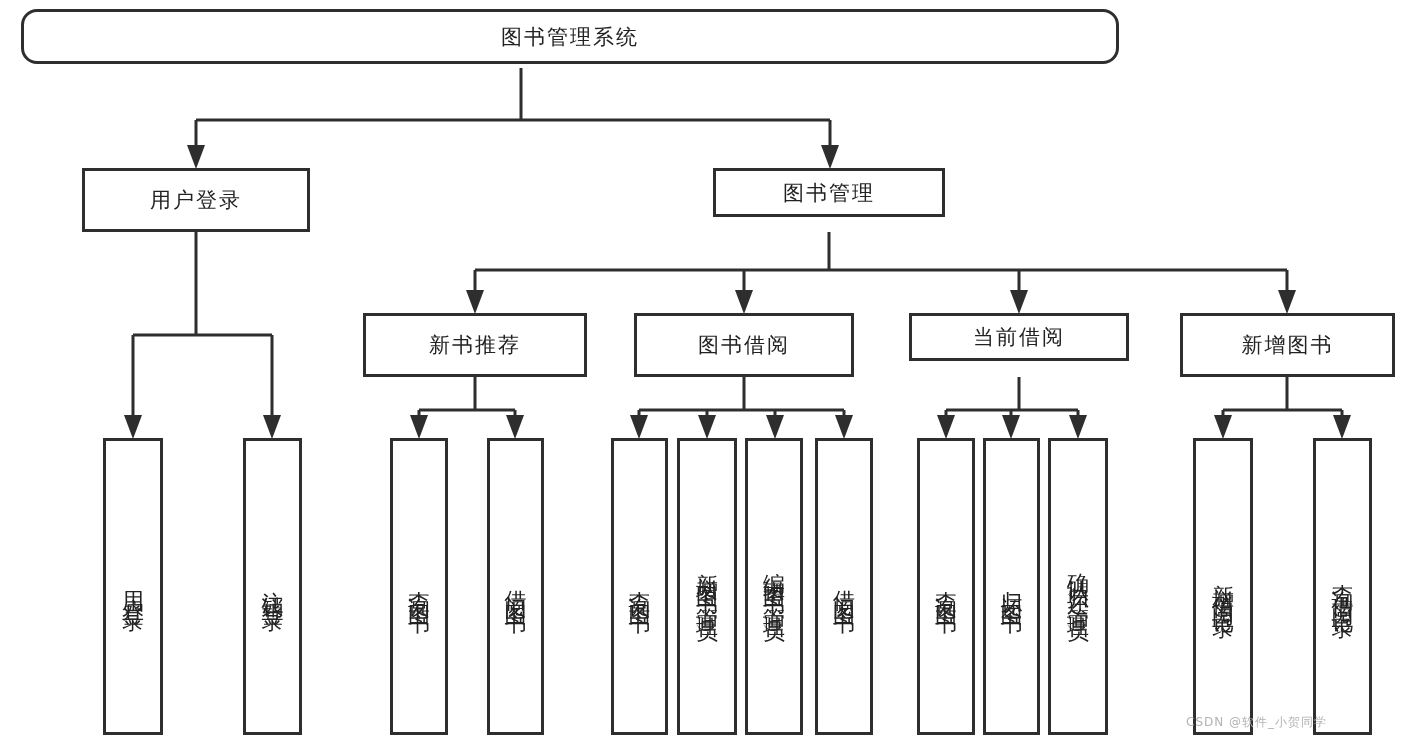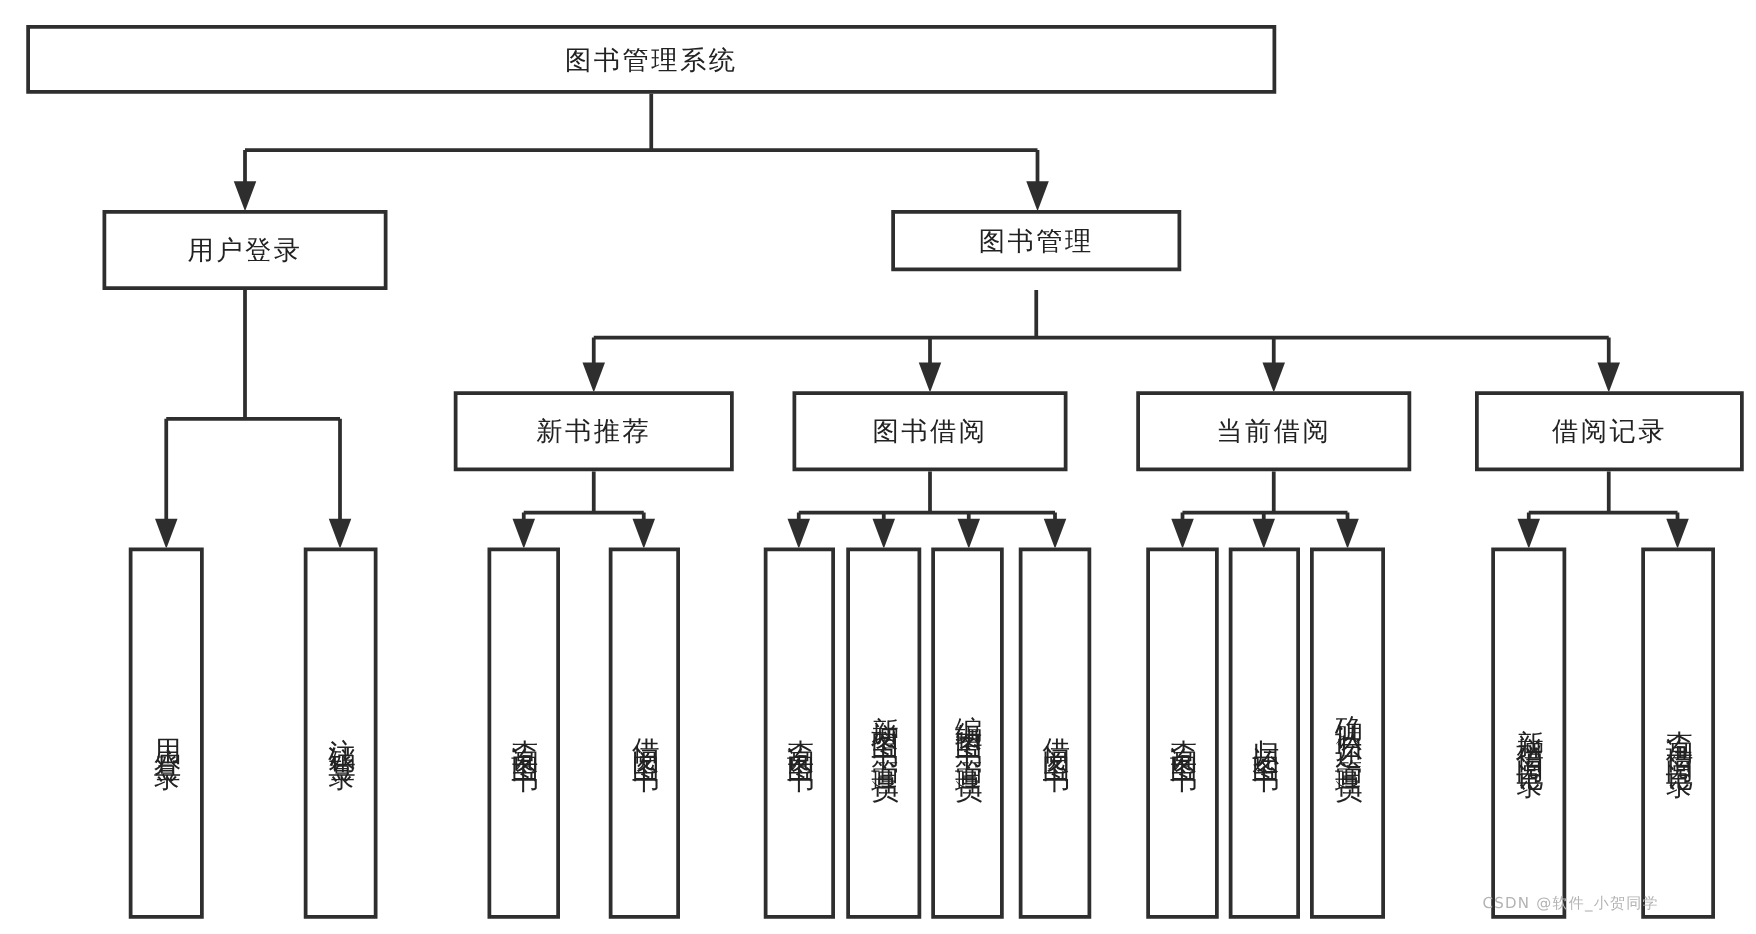--- a/index.html
+++ b/index.html
@@ -86,29 +86,29 @@
       <polygon points="766,415 784,415 775,439"></polygon>
       <polygon points="835,415 853,415 844,439"></polygon>
       <polygon points="937,415 955,415 946,439"></polygon>
       <polygon points="1002,415 1020,415 1011,439"></polygon>
       <polygon points="1069,415 1087,415 1078,439"></polygon>
       <polygon points="1214,415 1232,415 1223,439"></polygon>
       <polygon points="1333,415 1351,415 1342,439"></polygon>
     </g>
   </svg>
 
-  <div class="node h-node" style="left:21px;top:20px;width:1000px;height:55px;">图书管理系统</div>
+  <div class="node h-node" style="left:21px;top:9px;width:1098px;height:55px;border-radius:16px;">图书管理系统</div>
 
   <div class="node h-node" style="left:82px;top:168px;width:228px;height:64px;">用户登录</div>
   <div class="node h-node" style="left:713px;top:168px;width:232px;height:49px;">图书管理</div>
 
   <div class="node h-node" style="left:634px;top:313px;width:220px;height:64px;">图书借阅</div>
   <div class="node h-node" style="left:363px;top:313px;width:224px;height:64px;">新书推荐</div>
-  <div class="node h-node" style="left:909px;top:313px;width:220px;height:64px;text-align:right;">当前借阅</div>
-  <div class="node h-node" style="left:1180px;top:313px;width:215px;height:64px;">借阅记录</div>
+  <div class="node h-node" style="left:909px;top:313px;width:220px;height:48px;text-align:right;">当前借阅</div>
+  <div class="node h-node" style="left:1180px;top:313px;width:215px;height:64px;">新增图书</div>
 
   <div class="node leaf" style="left:103px;top:438px;width:60px;height:297px;">用户登录</div>
   <div class="node leaf" style="left:243px;top:438px;width:59px;height:297px;">注销登录</div>
 
   <div class="node leaf" style="left:390px;top:438px;width:58px;height:297px;">查询图书</div>
   <div class="node leaf" style="left:487px;top:438px;width:57px;height:297px;">借阅图书</div>
 
   <div class="node leaf" style="left:611px;top:438px;width:57px;height:297px;">查询图书</div>
   <div class="node leaf" style="left:677px;top:438px;width:60px;height:297px;">新增图书（管理员）</div>
   <div class="node leaf" style="left:745px;top:438px;width:58px;height:297px;">编辑图书（管理员）</div>

